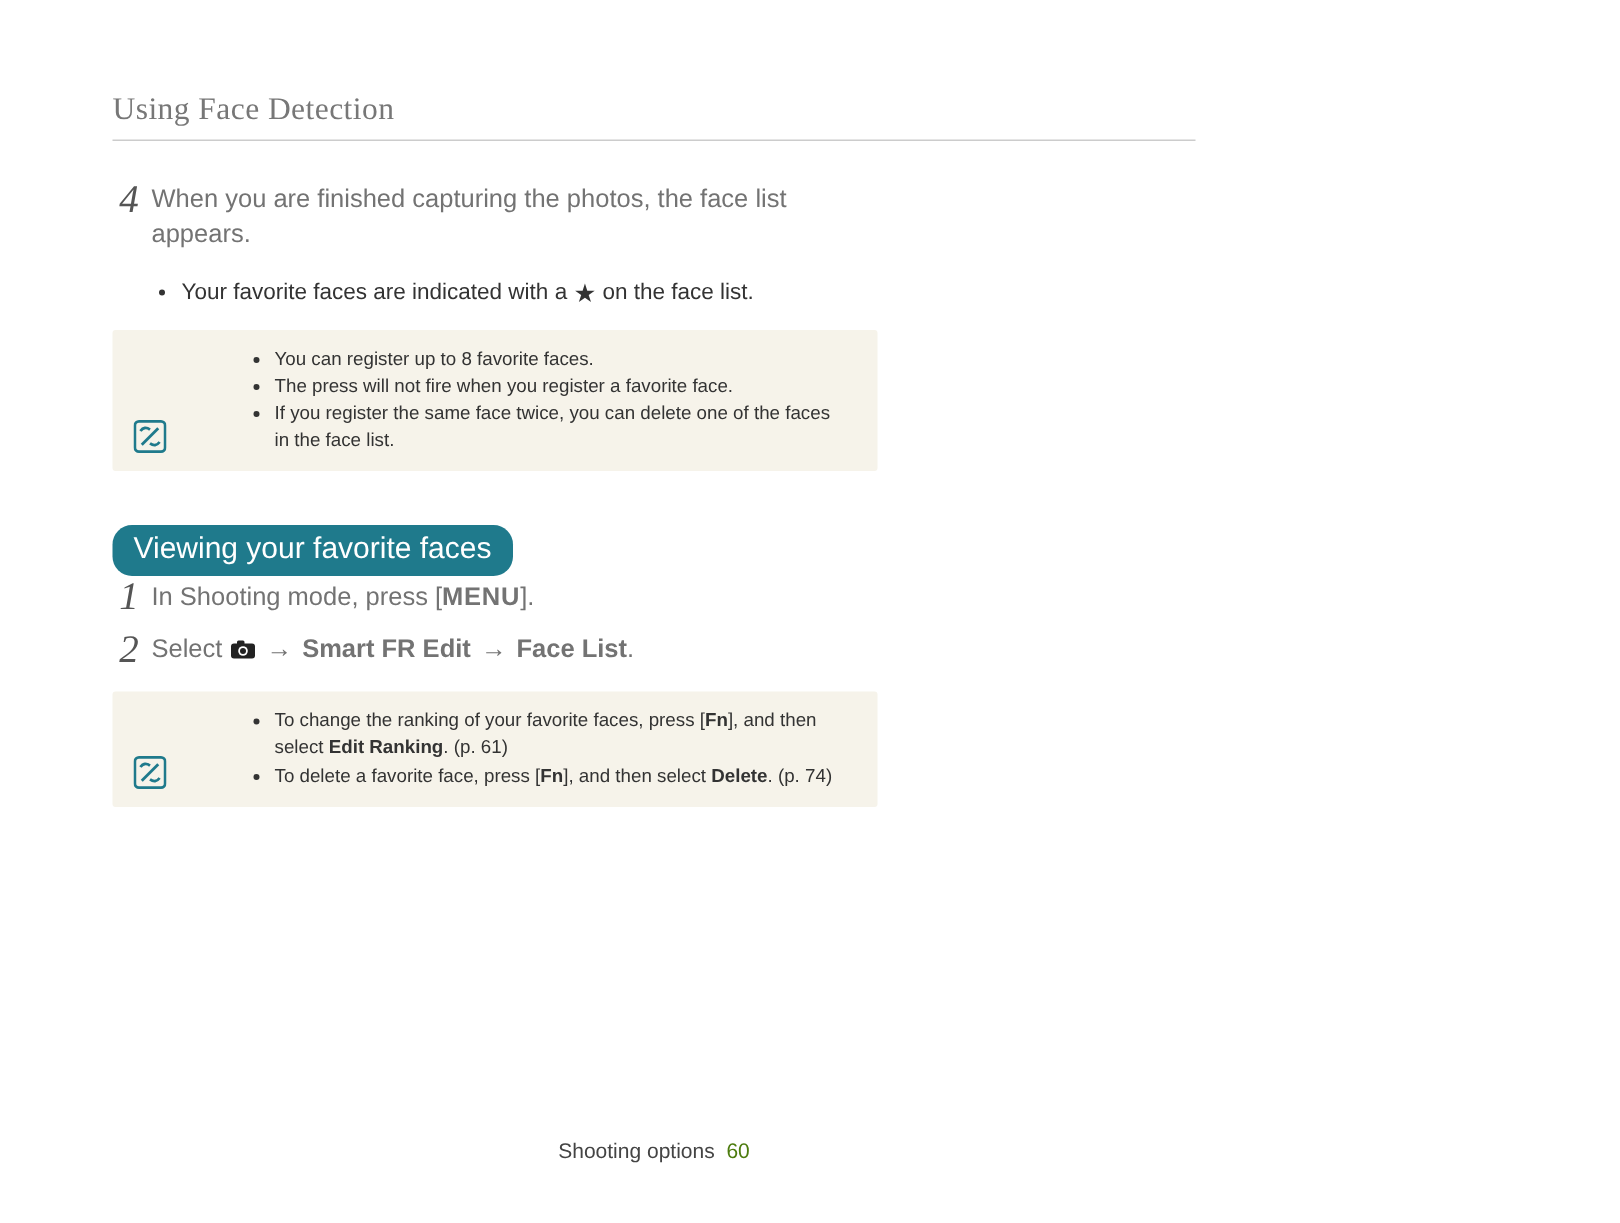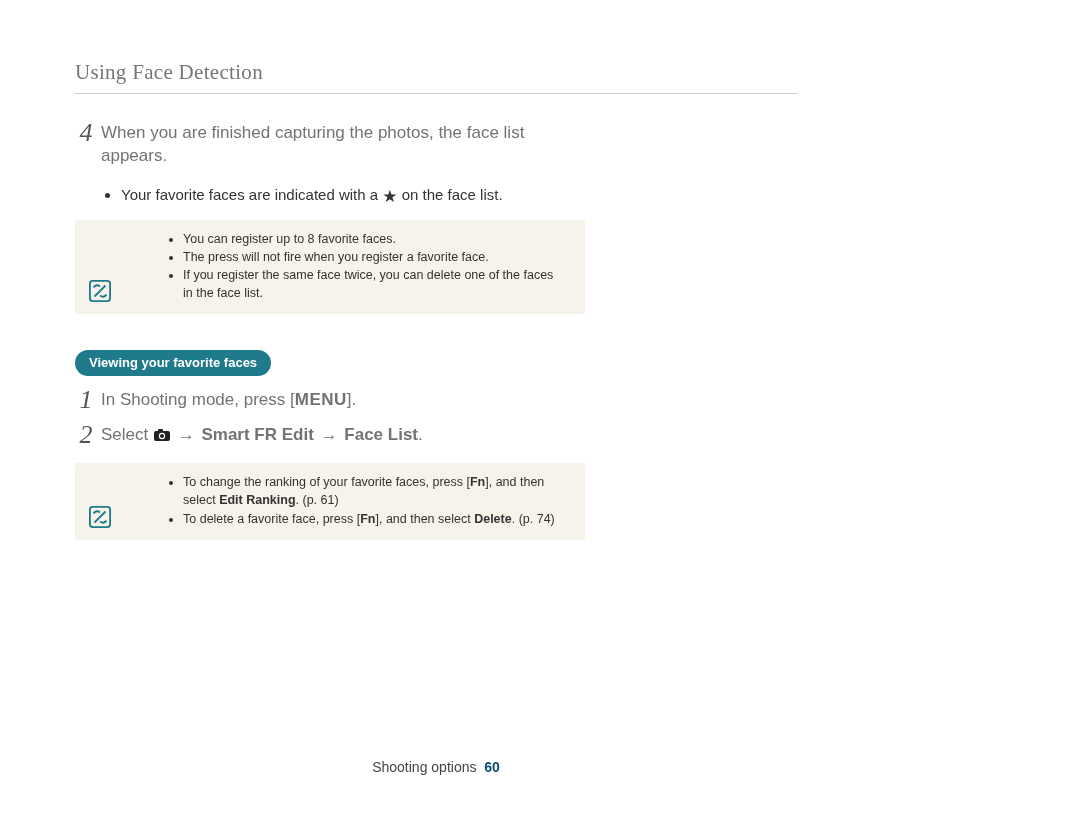--- a/index.html
+++ b/index.html
@@ -89,46 +89,45 @@
     color: #333;
   }
   .note-list li {
     line-height: 1.45;
     padding-right: 10px;
   }
   .section-pill {
     display: inline-block;
     background: #1f7a8c;
     color: #fff;
-    font-size: 13px;
-    font-weight: bold;
+    font-size: 20px;
+    font-weight: normal;
     padding: 5px 14px 6px 14px;
     border-radius: 13px;
-    margin-bottom: 10px;
   }
   .menu-label {
     font-family: Arial, sans-serif;
     font-weight: bold;
     letter-spacing: 0.5px;
   }
   .bold { font-weight: bold; }
   .arrow {
     display: inline-block;
     padding: 0 2px;
   }
   .footer {
     position: absolute;
     bottom: 40px;
     width: 100%;
     left: 0;
     text-align: center;
     font-size: 14px;
     color: #444;
   }
-  .footer-num { font-weight: bold; color:#0c4a6e; }
+  .footer-num { font-weight: normal; color:#4d7c0f; }
   .star {
     display:inline-block;
     font-size: 17px;
     line-height: 0;
     vertical-align: -2px;
   }
   .cam-icon {
     display: inline-block;
     vertical-align: -2px;
   }

